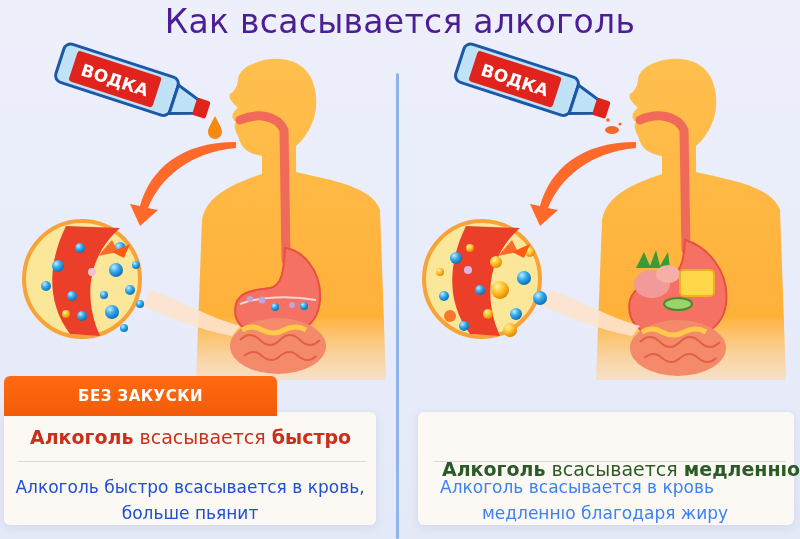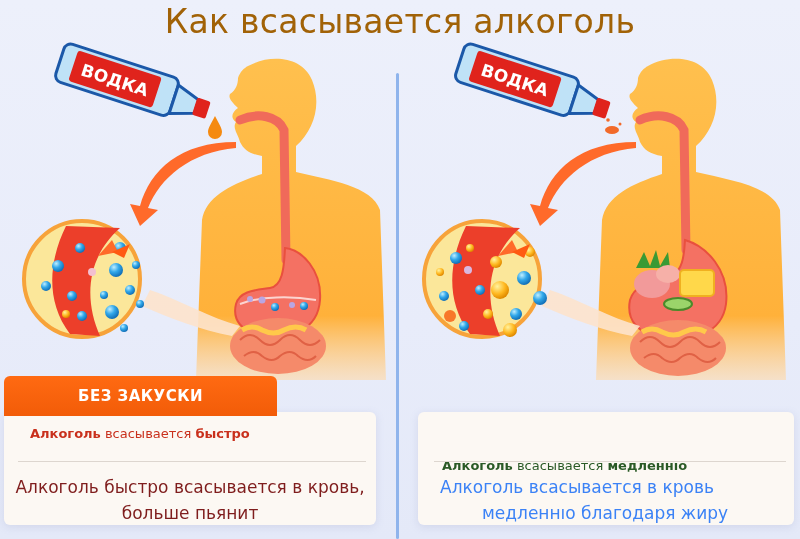--- a/index.html
+++ b/index.html
@@ -3,21 +3,21 @@
 <meta charset="utf-8">
 <style>
   html, body { margin: 0; padding: 0; }
   body {
     width: 800px; height: 539px; overflow: hidden; position: relative;
     background: linear-gradient(180deg, #edf0fb 0%, #e8ecfa 60%, #e4e9f8 100%);
     font-family: "DejaVu Sans", sans-serif;
   }
   .title {
     position: absolute; left: 0; top: 2px; width: 800px; text-align: center;
-    font-size: 33px; color: #a16207; letter-spacing: 0.3px;
+    font-size: 33px; color: #4c1d95; letter-spacing: 0.3px;
   }
   .divider {
     position: absolute; left: 396px; top: 73px; width: 3px; height: 466px;
     background: #8fb4ec; border-radius: 2px;
   }
   .panel { position: absolute; top: 0; width: 400px; height: 539px; }
   .panel.left { left: 0; }
   .panel.right { left: 400px; }
   svg.art { position: absolute; left: 0; top: 40px; width: 400px; height: 340px; }
 
@@ -31,29 +31,29 @@
   }
   .left .card { left: 4px; width: 372px; }
   .right .card { left: 18px; width: 376px; }
   .banner {
     position: absolute; top: 376px; height: 40px; border-radius: 6px 6px 0 0;
     color: #ffffff; font-weight: bold; font-size: 15px; text-align: center; line-height: 40px;
     letter-spacing: 0.5px;
   }
   .left .banner { left: 4px; width: 273px; background: linear-gradient(180deg, #ff6a12 0%, #f25c08 100%); }
   .right .banner { left: 18px; width: 376px; background: linear-gradient(180deg, #4a9b3c 0%, #2f7d2a 100%); }
-  .headline { position: absolute; top: 426px; font-size: 13px; white-space: nowrap; }
+  .headline { position: absolute; top: 426px; font-size: 19px; white-space: nowrap; }
   .left .headline { left: 30px; color: #c9301c; }
   .right .headline { left: 42px; color: #2a5a26; margin-top: 32px; }
   .headline b { font-weight: bold; }
   .sep { position: absolute; top: 461px; height: 1px; background: #ddd6cf; }
   .left .sep { left: 18px; width: 348px; }
   .right .sep { left: 34px; width: 352px; }
   .desc { position: absolute; top: 474px; font-size: 17px; line-height: 26px; }
-  .left .desc { left: 4px; width: 372px; text-align: center; color: #7f1d1d; }
+  .left .desc { left: 4px; width: 372px; text-align: center; color: #1d4ed8; }
   .right .desc { left: 40px; width: 340px; color: #3b82f6; }
   .right .desc .l2 { display: block; padding-left: 42px; }
   .left .desc .l2 { display: block; }
 </style>
 </head>
 <body>
 
 <div class="title">Как всасывается алкоголь</div>
 <div class="divider"></div>
 

